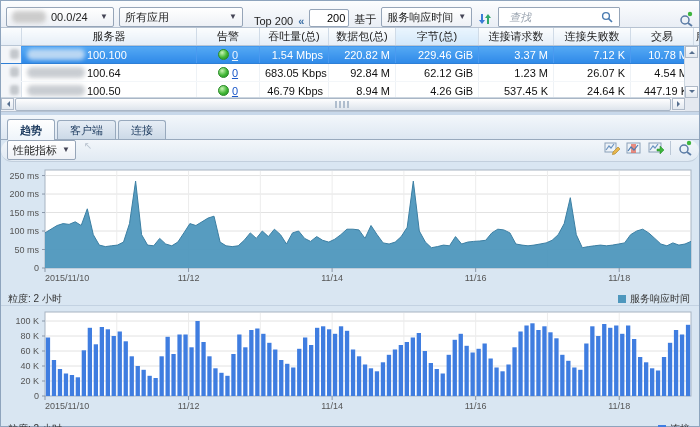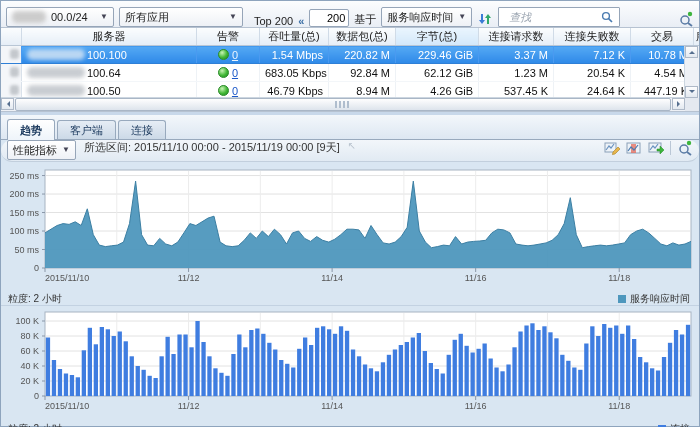--- a/index.html
+++ b/index.html
@@ -167,21 +167,21 @@
             <td></td>
           </tr>
           <tr>
             <td class="c-gutter"><span class="gblob"></span></td>
             <td class="c-server"><span class="sblob"></span><span>100.64</span></td>
             <td class="c-alerts"><span class="led"></span><a class="alink">0</a></td>
             <td>683.05 Kbps</td>
             <td>92.84 M</td>
             <td>62.12 GiB</td>
             <td>1.23 M</td>
-            <td>20.54 K</td>
+            <td>26.07 K</td>
             <td>4.54 M</td>
             <td></td>
           </tr>
           <tr>
             <td class="c-gutter"><span class="gblob"></span></td>
             <td class="c-server"><span class="sblob"></span><span>100.50</span></td>
             <td class="c-alerts"><span class="led"></span><a class="alink">0</a></td>
             <td>46.79 Kbps</td>
             <td>8.94 M</td>
             <td>4.26 GiB</td>
@@ -220,21 +220,20 @@
       <div class="tab active">趋势</div>
       <div class="tab">客户端</div>
       <div class="tab">连接</div>
     </div>
 
   <div class="trendbar">
     <div class="combo">
       <span class="lbl">性能指标</span>
       <span class="caret">▼</span>
     </div>
-    <span class="range">所选区间: 2015/11/10 00:00 - 2015/11/19 00:00 [9天]</span>
     <span class="hint">↖</span>
     <div class="tool-right">
       <span class="icon16">
         <svg width="16" height="16" viewBox="0 0 16 16">
             <rect x="1" y="3" width="11" height="9" fill="#eef3f8" stroke="#8aa0b8"></rect>
             <path d="M2 10l3-4 2 2 3-4" fill="none" stroke="#6a93c0" stroke-width="1.2"></path>
             <path d="M9 12l5-5 2 2-5 5-2.6.6z" fill="#e8b64c" stroke="#a87f20" stroke-width=".6"></path>
           </svg>
       </span>
       <span class="icon16">

